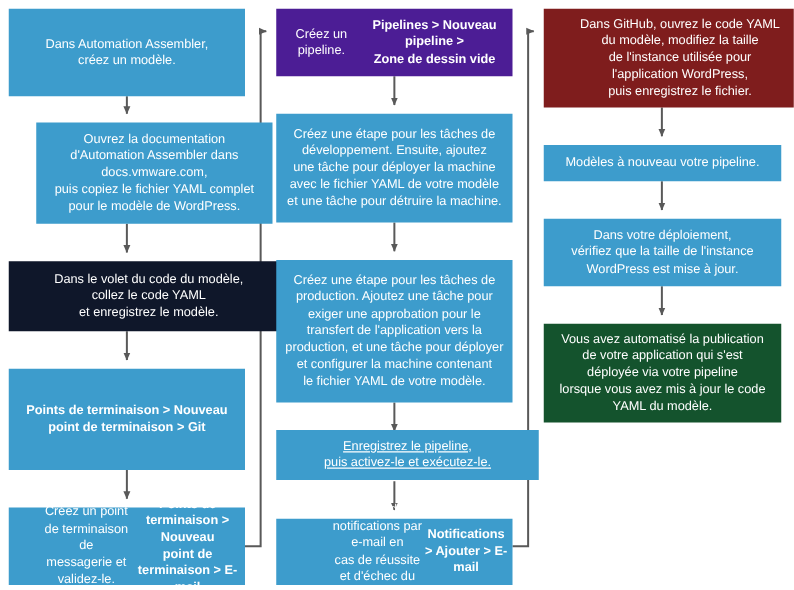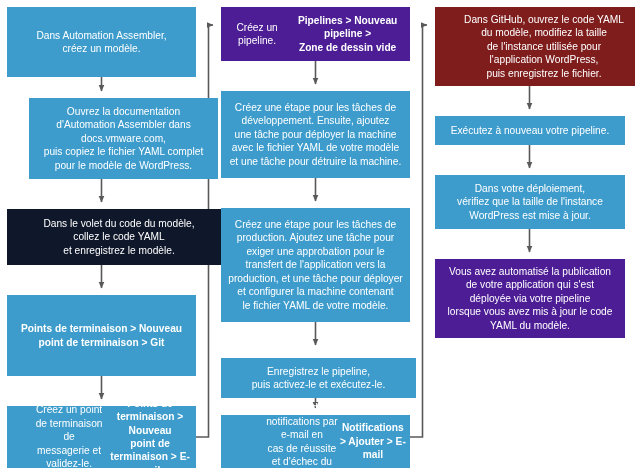--- a/index.html
+++ b/index.html
@@ -137,43 +137,43 @@
   <div class="box" style="left: 221px; top: 91px; width: 189px; height: 87px; background: rgb(61, 156, 204); color: rgb(255, 255, 255);">
     <span class="plain">Créez une étape pour les tâches de<br>développement. Ensuite, ajoutez<br>une tâche pour déployer la machine<br>avec le fichier YAML de votre modèle<br>et une tâche pour détruire la machine.</span>
 
   </div>
 
   <div class="box" style="left: 221px; top: 208px; width: 189px; height: 114px; background: rgb(61, 156, 204); color: rgb(255, 255, 255);">
     <span class="plain">Créez une étape pour les tâches de<br>production. Ajoutez une tâche pour<br>exiger une approbation pour le<br>transfert de l'application vers la<br>production, et une tâche pour déployer<br>et configurer la machine contenant<br>le fichier YAML de votre modèle.</span>
 
   </div>
 
-  <div class="box" style="left: 221px; top: 358px; width: 195px; height: 40px; background: rgb(61, 156, 204); color: rgb(255, 255, 255);">
+  <div class="box" style="left: 221px; top: 344px; width: 210px; height: 40px; background: rgb(61, 156, 204); color: rgb(255, 255, 255); text-decoration: underline;">
     <span class="plain">Enregistrez le pipeline,<br>puis activez-le et exécutez-le.</span>
 
   </div>
 
   <div class="box" style="left: 221px; top: 415px; width: 189px; height: 53px; background: rgb(61, 156, 204); color: rgb(255, 255, 255); padding-left: 43px;">
     <span class="plain">Ajoutez des notifications par e-mail en<br>cas de réussite et d'échec du pipeline.</span>
     <span class="nav">Notifications &gt; Ajouter &gt; E-mail</span>
   </div>
 
   <div class="box" style="left: 435px; top: 7px; width: 210px; height: 79px; background: #7f1d1d; color: rgb(255, 255, 255); padding-left: 12px;">
     <span class="plain">Dans GitHub, ouvrez le code YAML<br>du modèle, modifiez la taille<br>de l'instance utilisée pour<br>l'application WordPress,<br>puis enregistrez le fichier.</span>
 
   </div>
 
   <div class="box" style="left: 435px; top: 116px; width: 190px; height: 29px; background: rgb(61, 156, 204); color: rgb(255, 255, 255);">
-    <span class="plain">Exécutez à nouveau votre pipeline.</span>
+    <span class="plain">Modèles à nouveau votre pipeline.</span>
 
   </div>
 
   <div class="box" style="left: 435px; top: 175px; width: 190px; height: 54px; background: rgb(61, 156, 204); color: rgb(255, 255, 255);">
     <span class="plain">Dans votre déploiement,<br>vérifiez que la taille de l'instance<br>WordPress est mise à jour.</span>
 
   </div>
 
-  <div class="box" style="left: 435px; top: 259px; width: 190px; height: 79px; background: #4c1d95; color: rgb(255, 255, 255);">
+  <div class="box" style="left: 435px; top: 259px; width: 190px; height: 79px; background: #14532d; color: rgb(255, 255, 255);">
     <span class="plain">Vous avez automatisé la publication<br>de votre application qui s'est<br>déployée via votre pipeline<br>lorsque vous avez mis à jour le code<br>YAML du modèle.</span>
 
   </div>
 
 </div>
 
 </body></html>

